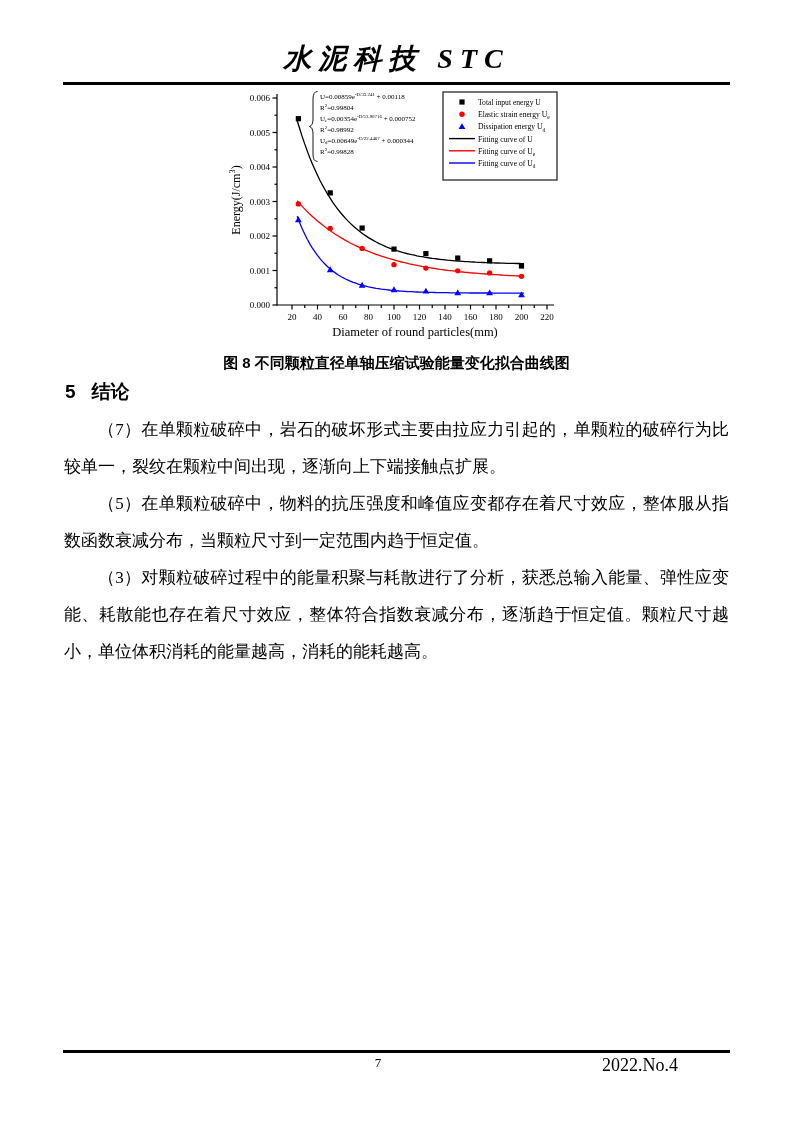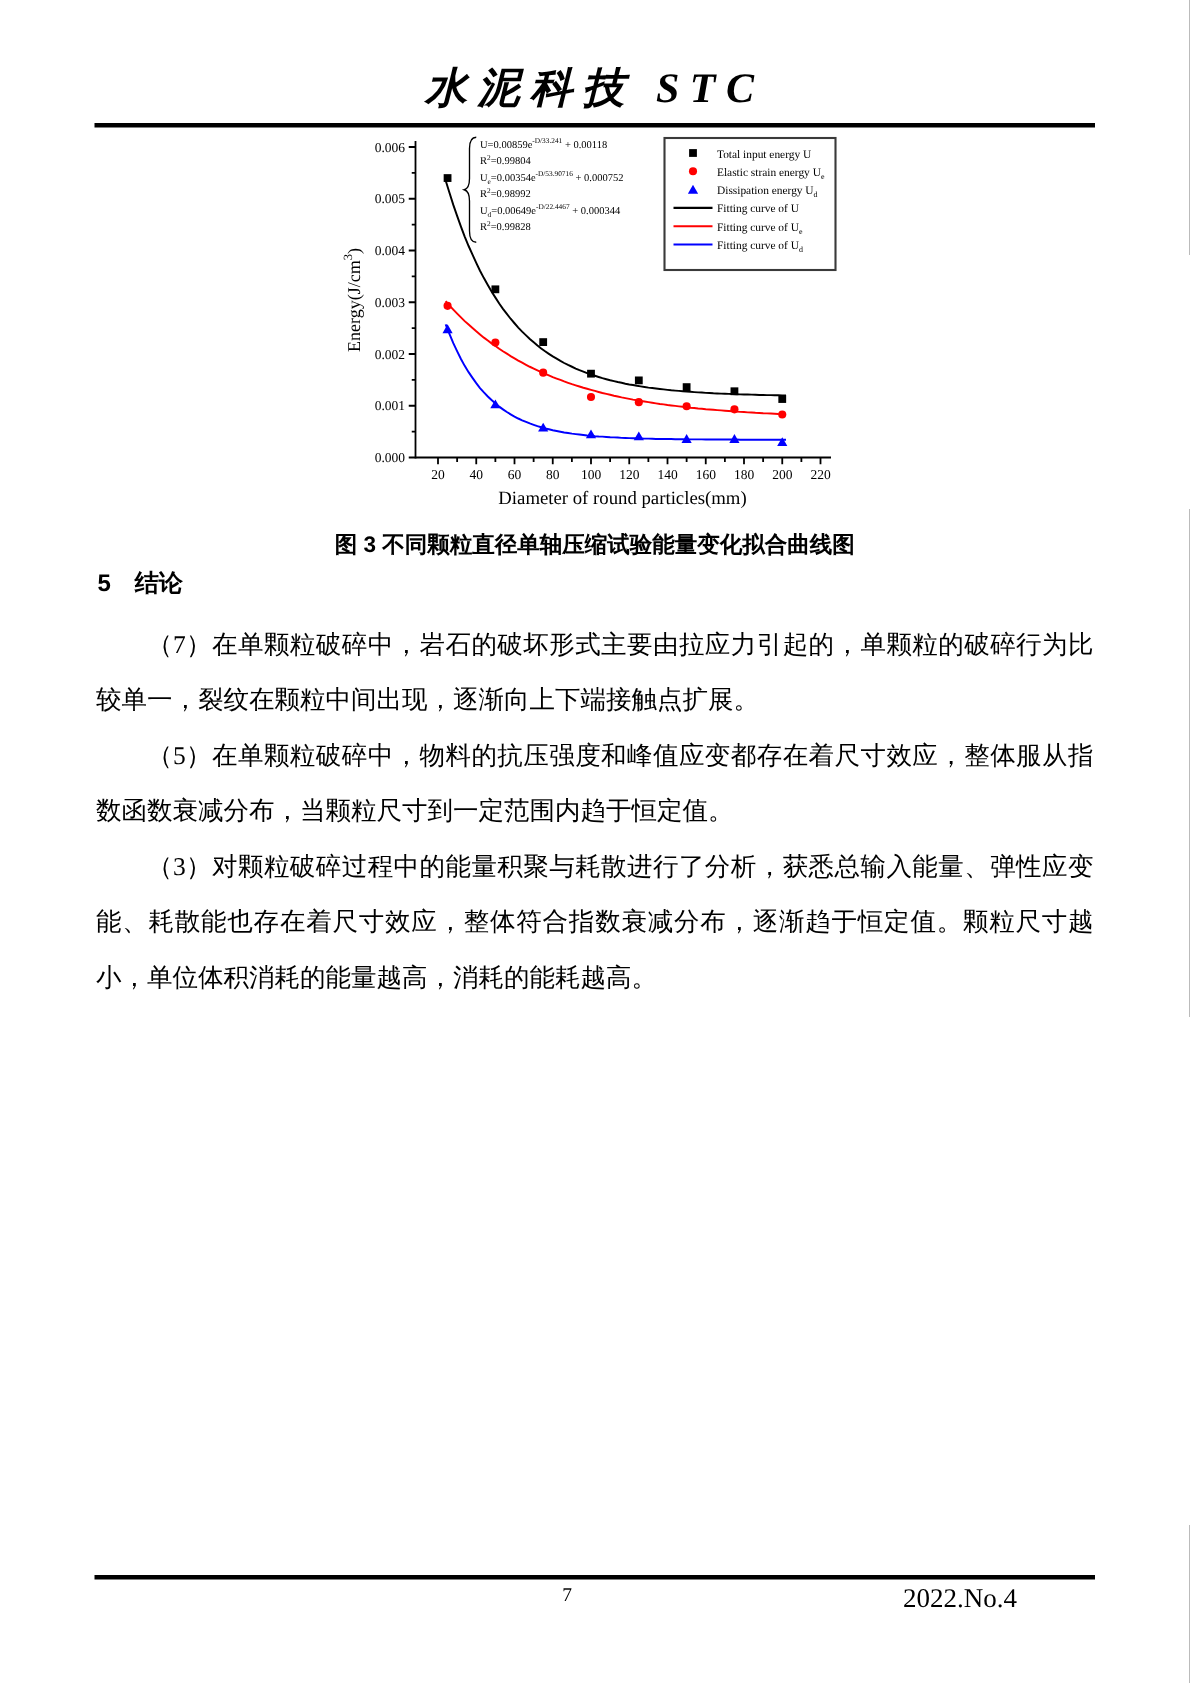--- a/index.html
+++ b/index.html
@@ -6,21 +6,21 @@
   .page{position:relative;width:793px;height:1122px;background:#ffffff;margin:0 auto;
         font-family:"Liberation Serif","DejaVu Serif",serif;color:#000;overflow:hidden;}
   .journal-title{position:absolute;top:40px;left:0;width:100%;text-align:center;
         font-size:28px;font-weight:bold;font-style:italic;letter-spacing:7px;
         font-family:"Liberation Serif","DejaVu Serif",serif;}
   .header-rule{position:absolute;top:82px;left:63px;width:667px;height:3px;background:#000;}
   .chart-wrap{position:absolute;top:88px;left:225px;width:350px;height:262px;}
   .figure-caption{position:absolute;top:354px;left:64px;width:665px;text-align:center;
         font-family:"Liberation Sans","DejaVu Sans",sans-serif;font-weight:bold;font-size:15px;}
   .section-heading{position:absolute;top:379px;left:65px;margin:0;
-        font-family:"Liberation Sans","DejaVu Sans",sans-serif;font-weight:bold;font-size:16px;}
+        font-family:"Liberation Sans","DejaVu Sans",sans-serif;font-weight:bold;font-size:19px;}
   .section-heading .ht{margin-left:16px;}
   .body-text{position:absolute;top:411px;left:64px;width:665px;
         font-size:17px;line-height:37px;text-align:justify;}
   .body-text p{margin:0;text-indent:2em;}
   .body-text sup{font-size:11px;line-height:0;vertical-align:super;}
   .footer-rule{position:absolute;top:1050px;left:63px;width:667px;height:2.5px;background:#000;}
   .page-number{position:absolute;top:1055px;left:63px;width:630px;text-align:center;font-size:13px;}
   .issue{position:absolute;top:1055px;right:115px;font-size:18px;}
 </style>
 </head>
@@ -132,21 +132,21 @@
           <text x="253" y="29.2" font-size="7.6" font-family="'Liberation Serif','DejaVu Serif',serif" fill="#000"><tspan dy="0.00">Elastic strain energy U</tspan><tspan dy="2.13" font-size="5.3">e</tspan></text>
           <path d="M237 35.199999999999996L240.4 41.1L233.6 41.1Z" fill="#0000ff"></path>
           <text x="253" y="41.4" font-size="7.6" font-family="'Liberation Serif','DejaVu Serif',serif" fill="#000"><tspan dy="0.00">Dissipation energy U</tspan><tspan dy="2.13" font-size="5.3">d</tspan></text>
           <line x1="224" y1="50.599999999999994" x2="250" y2="50.599999999999994" stroke="#000000" stroke-width="1.4"></line>
           <text x="253" y="53.599999999999994" font-size="7.6" font-family="'Liberation Serif','DejaVu Serif',serif" fill="#000"><tspan dy="0.00">Fitting curve of U</tspan></text>
           <line x1="224" y1="62.8" x2="250" y2="62.8" stroke="#ff0000" stroke-width="1.4"></line>
           <text x="253" y="65.8" font-size="7.6" font-family="'Liberation Serif','DejaVu Serif',serif" fill="#000"><tspan dy="0.00">Fitting curve of U</tspan><tspan dy="2.13" font-size="5.3">e</tspan></text>
           <line x1="224" y1="75" x2="250" y2="75" stroke="#0000ff" stroke-width="1.4"></line>
           <text x="253" y="78" font-size="7.6" font-family="'Liberation Serif','DejaVu Serif',serif" fill="#000"><tspan dy="0.00">Fitting curve of U</tspan><tspan dy="2.13" font-size="5.3">d</tspan></text>
         </svg></div>
-    <figcaption class="figure-caption">图 3 不同颗粒直径单轴压缩试验能量变化拟合曲线图</figcaption>
+    <figcaption class="figure-caption">图 8 不同颗粒直径单轴压缩试验能量变化拟合曲线图</figcaption>
   </figure>
 
   <h2 class="section-heading"><span>5</span><span class="ht">结论</span></h2>
 
   <div class="body-text">
     <p>（7）在单颗粒破碎中，岩石的破坏形式主要由拉应力引起的，单颗粒的破碎行为比较单一，裂纹在颗粒中间出现，逐渐向上下端接触点扩展。</p>
     <p>（5）在单颗粒破碎中，物料的抗压强度和峰值应变都存在着尺寸效应，整体服从指数函数衰减分布，当颗粒尺寸到一定范围内趋于恒定值。</p>
     <p>（3）对颗粒破碎过程中的能量积聚与耗散进行了分析，获悉总输入能量、弹性应变能、耗散能也存在着尺寸效应，整体符合指数衰减分布，逐渐趋于恒定值。颗粒尺寸越小，单位体积消耗的能量越高，消耗的能耗越高。</p>
   </div>
 

